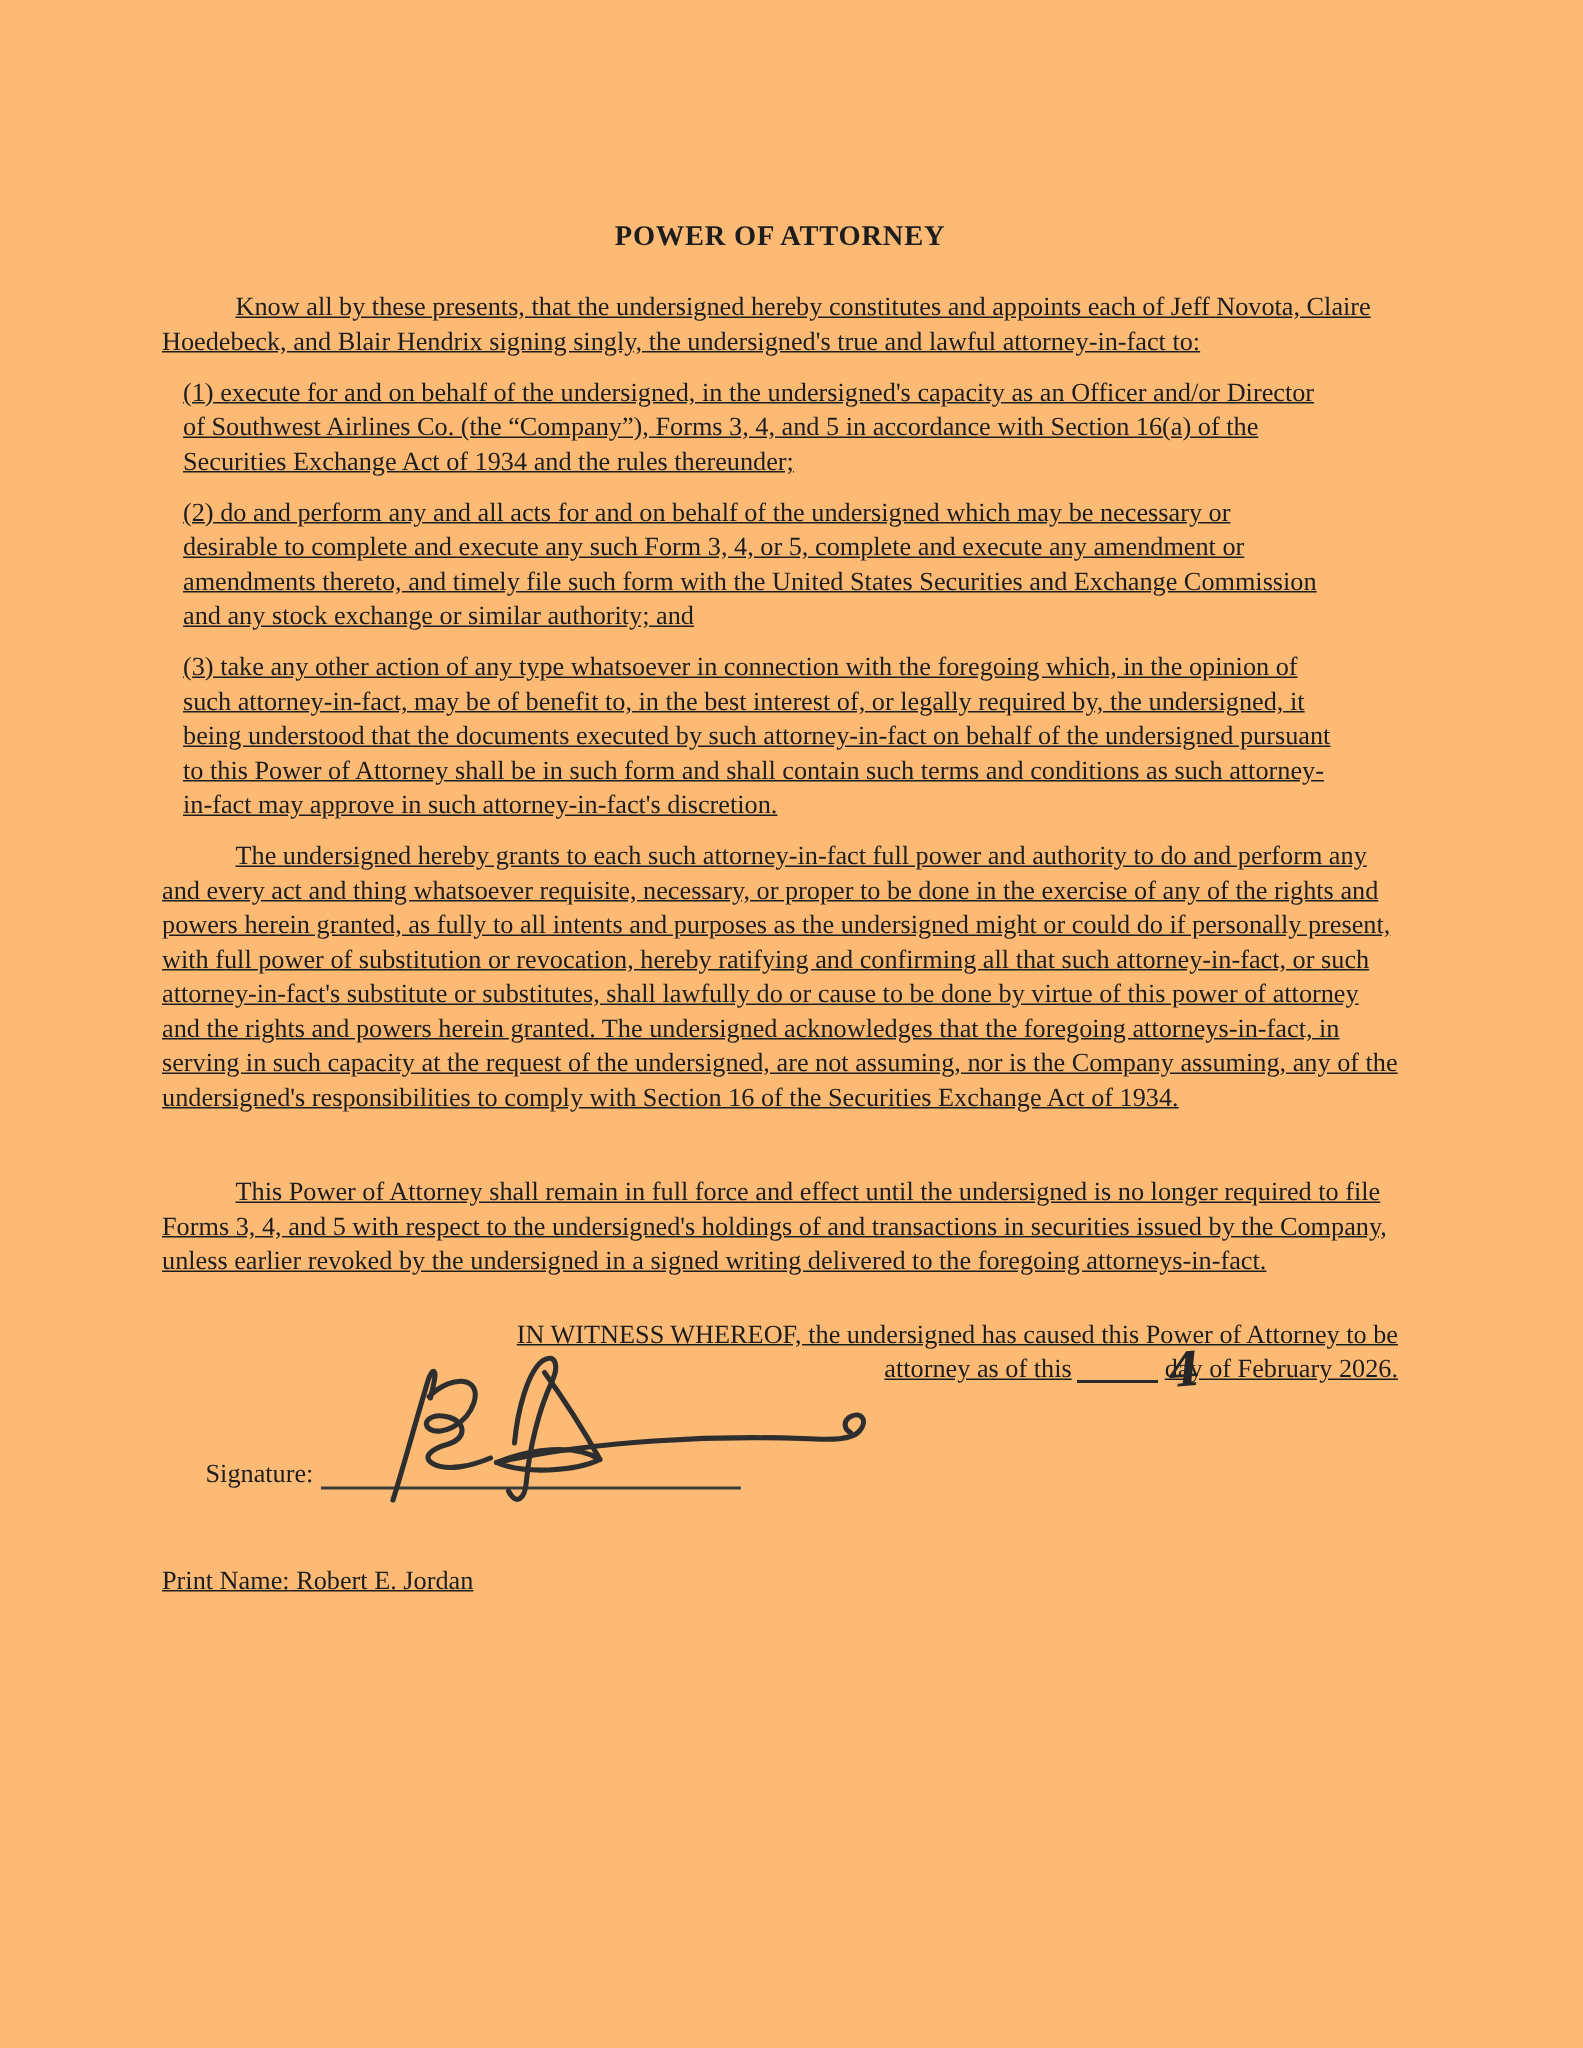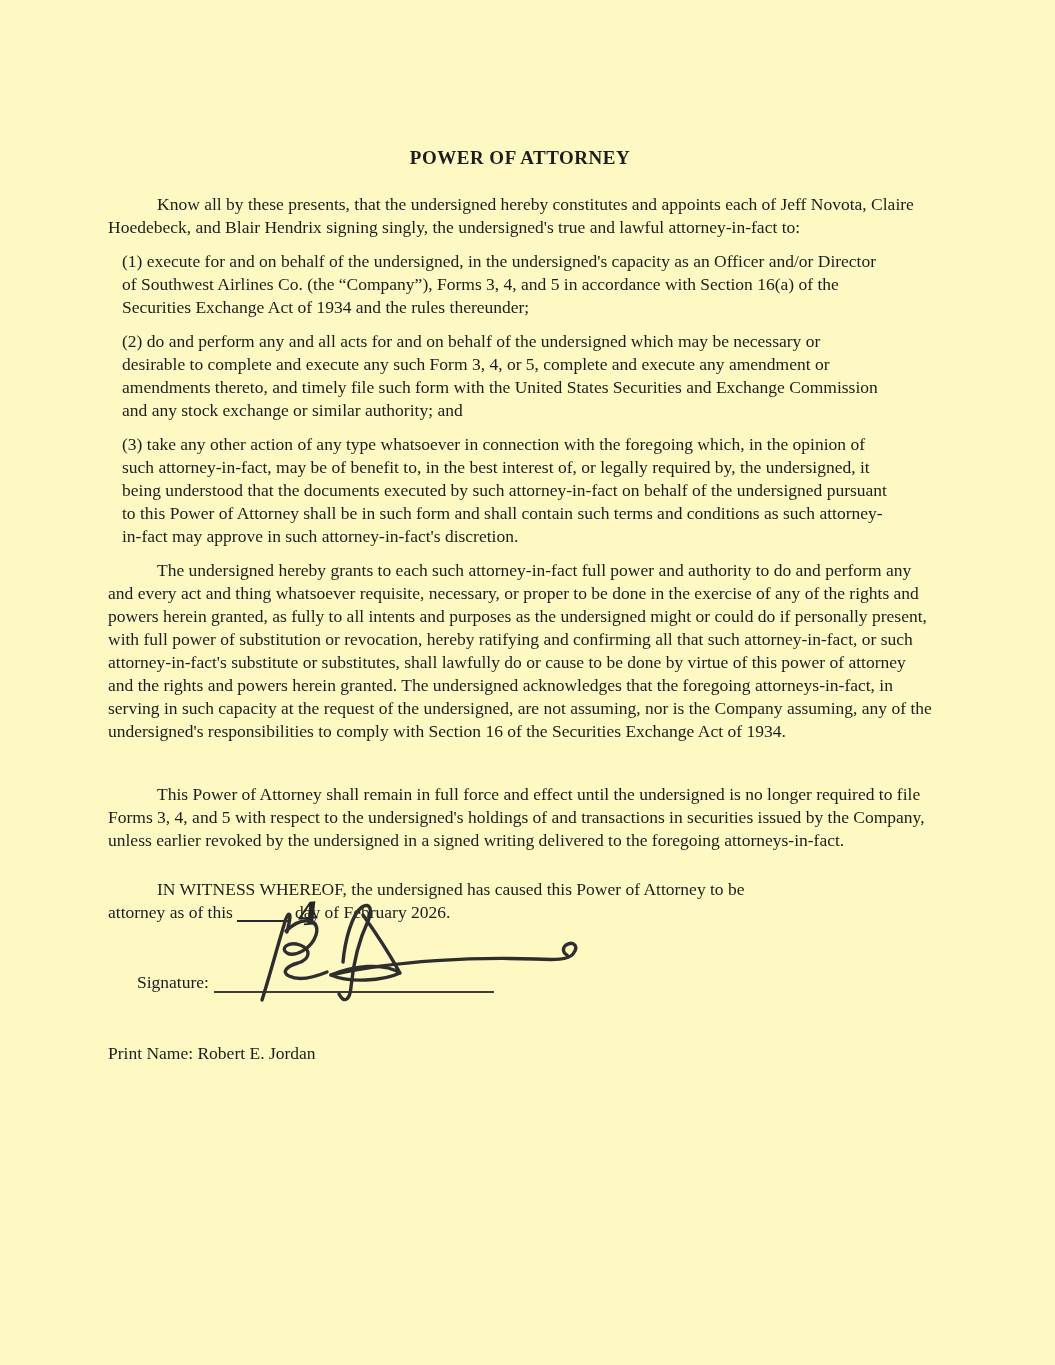--- a/index.html
+++ b/index.html
@@ -1,44 +1,45 @@
 <!DOCTYPE html>
 <html><head>
 <meta charset="utf-8">
 <style>
   html, body { margin: 0; padding: 0; background: #ffffff; }
   .page {
     position: relative;
     width: 1055px;
     height: 1365px;
-    background: #fef9c3;
+    background: #fdba74;
     box-sizing: border-box;
     padding: 147px 12px 0 108px;
     font-family: "Liberation Serif", serif;
     color: #1d1d1d;
     overflow: hidden;
   }
   .content { width: 824px; }
   h1.doc-title {
     margin: 0 0 24px 0;
     font-size: 19px;
     font-weight: bold;
     letter-spacing: 0.5px;
     text-align: center;
   }
   p.body {
     margin: 0 0 11px 0;
     font-size: 17.5px;
     line-height: 23px;
     text-align: left;
+    text-decoration: underline;
   }
   p.indent { text-indent: 49px; }
   p.clause { margin-left: 14px; margin-right: 45px; }
   p.gap-before { margin-top: 40px; }
-  p.gap-before-lg { margin-top: 26px; }
+  p.gap-before-lg { margin-top: 26px; text-align: right; }
   .day-blank {
     display: inline-block;
     width: 54px;
     height: 4px;
     border-bottom: 2px solid #2a2a2a;
     vertical-align: -4px;
     position: relative;
     margin: 0 4px;
   }
   .hand-day {

